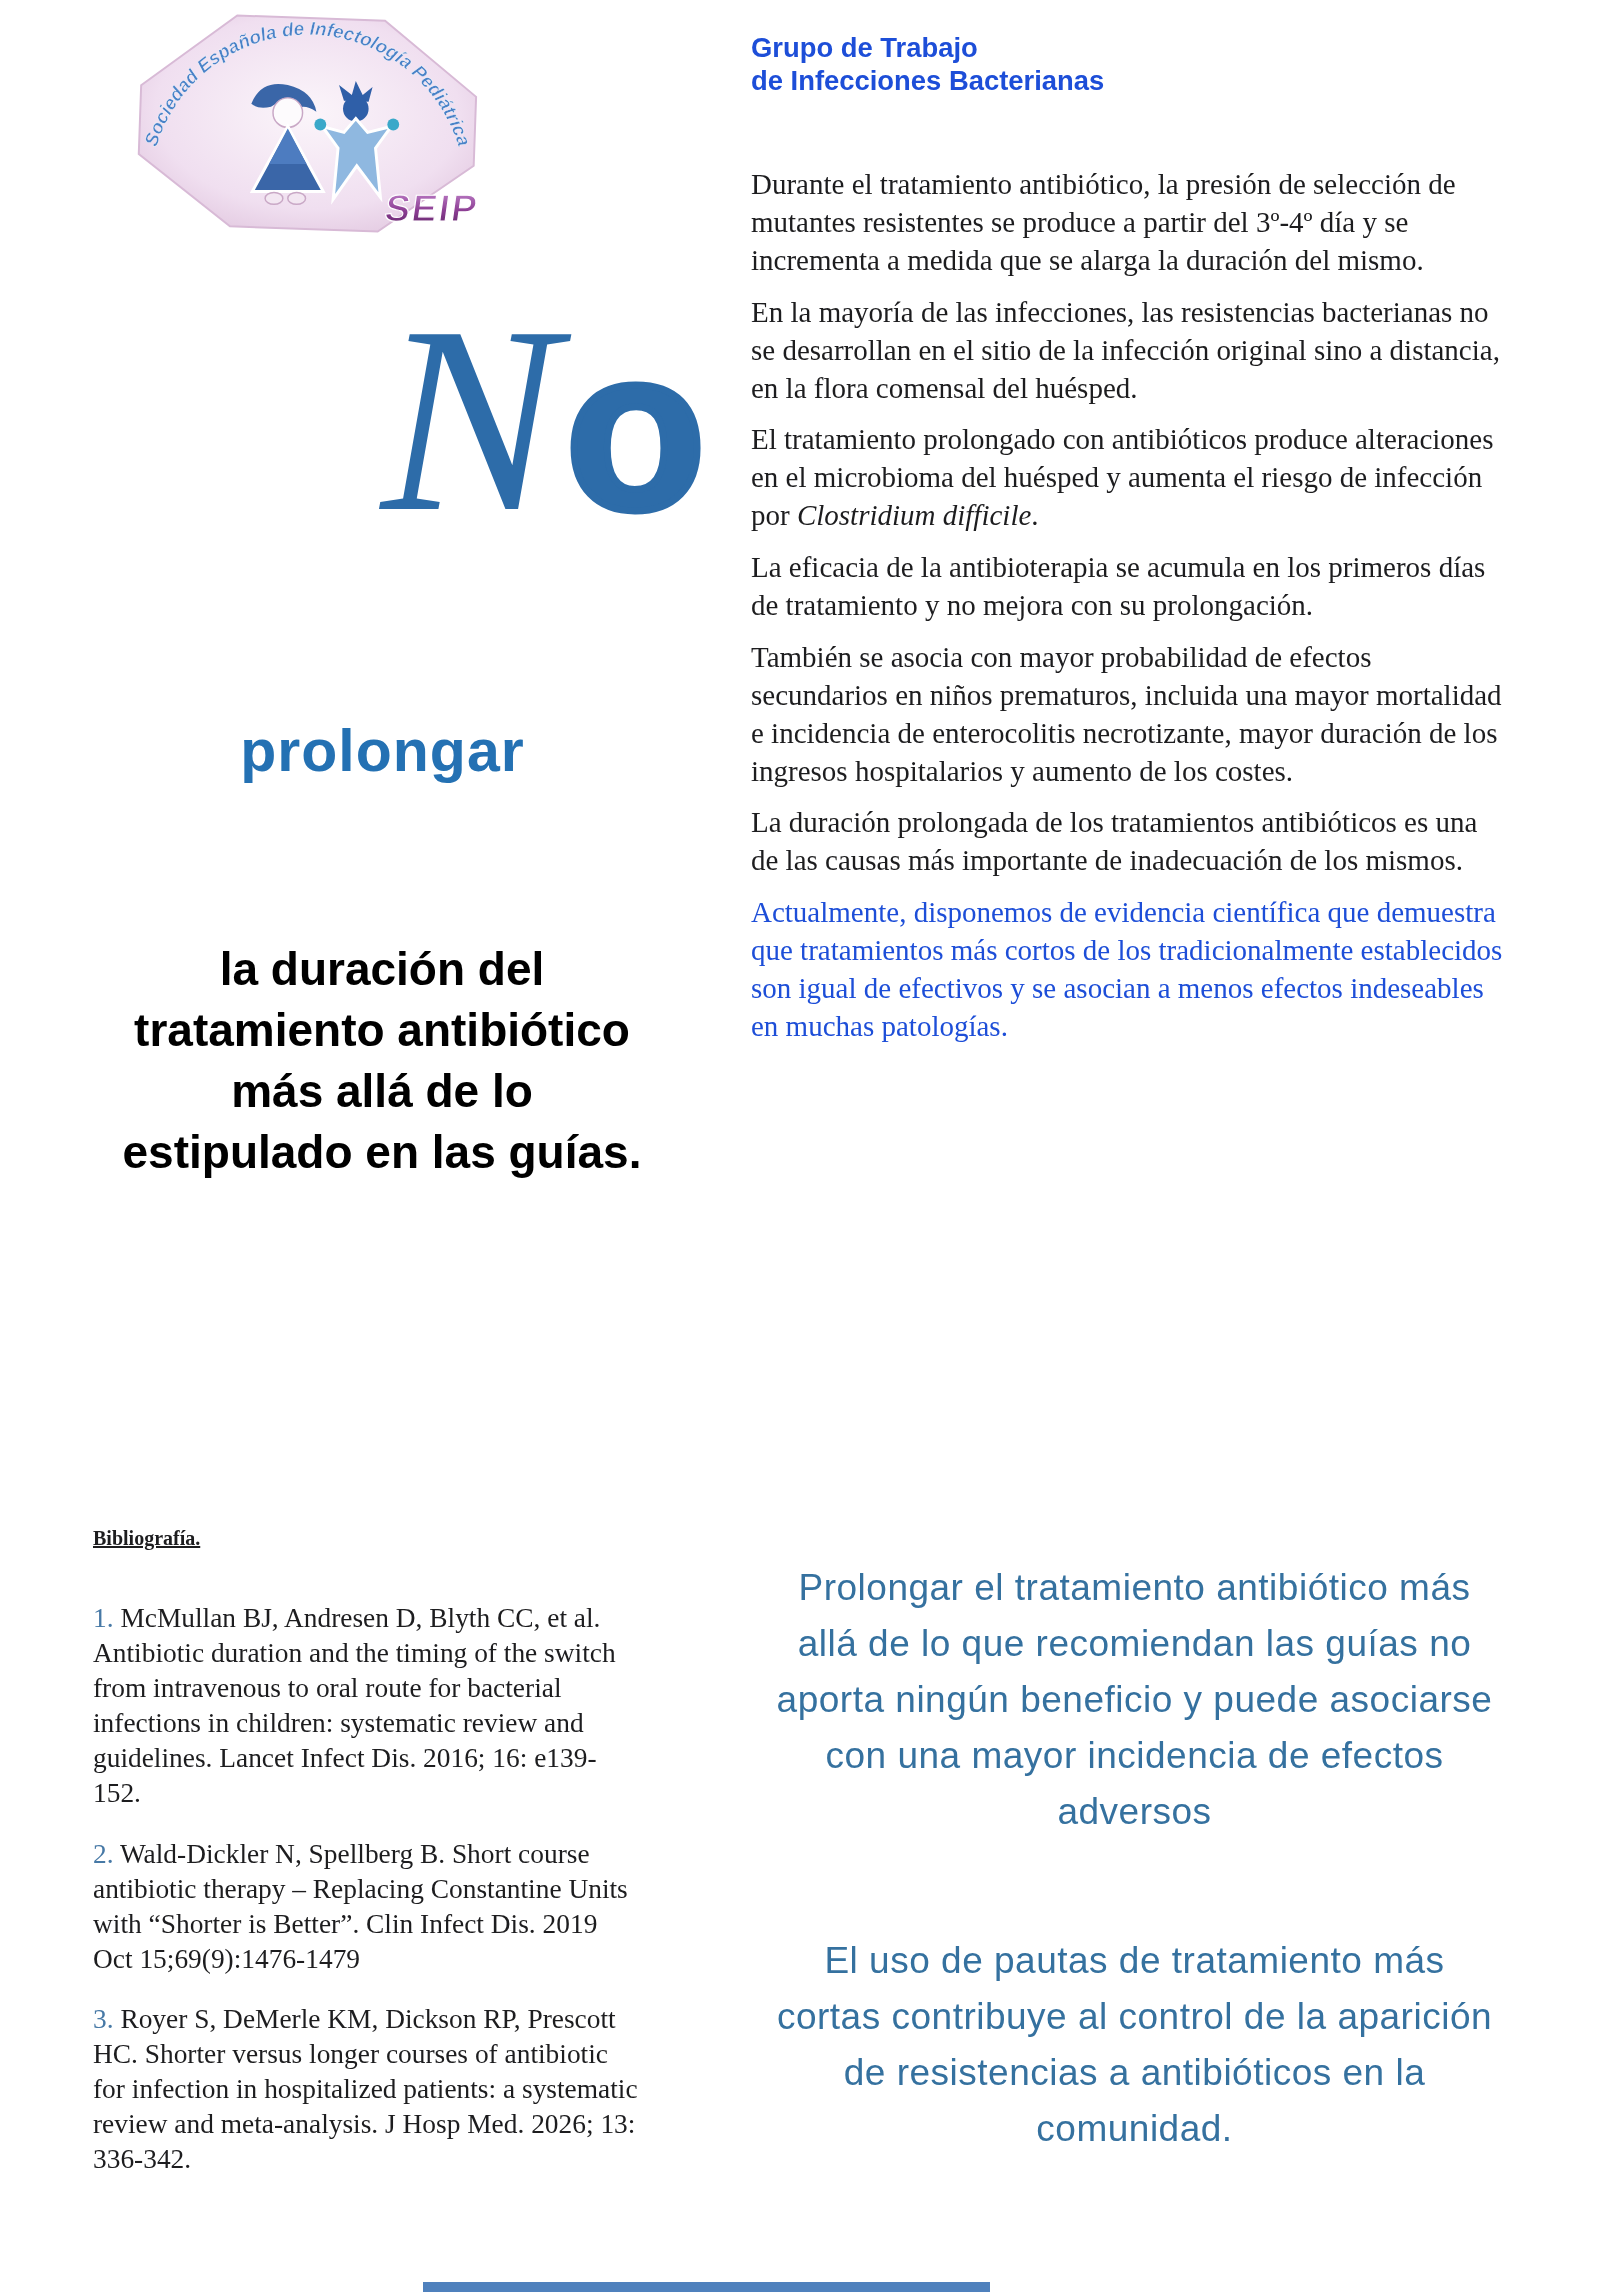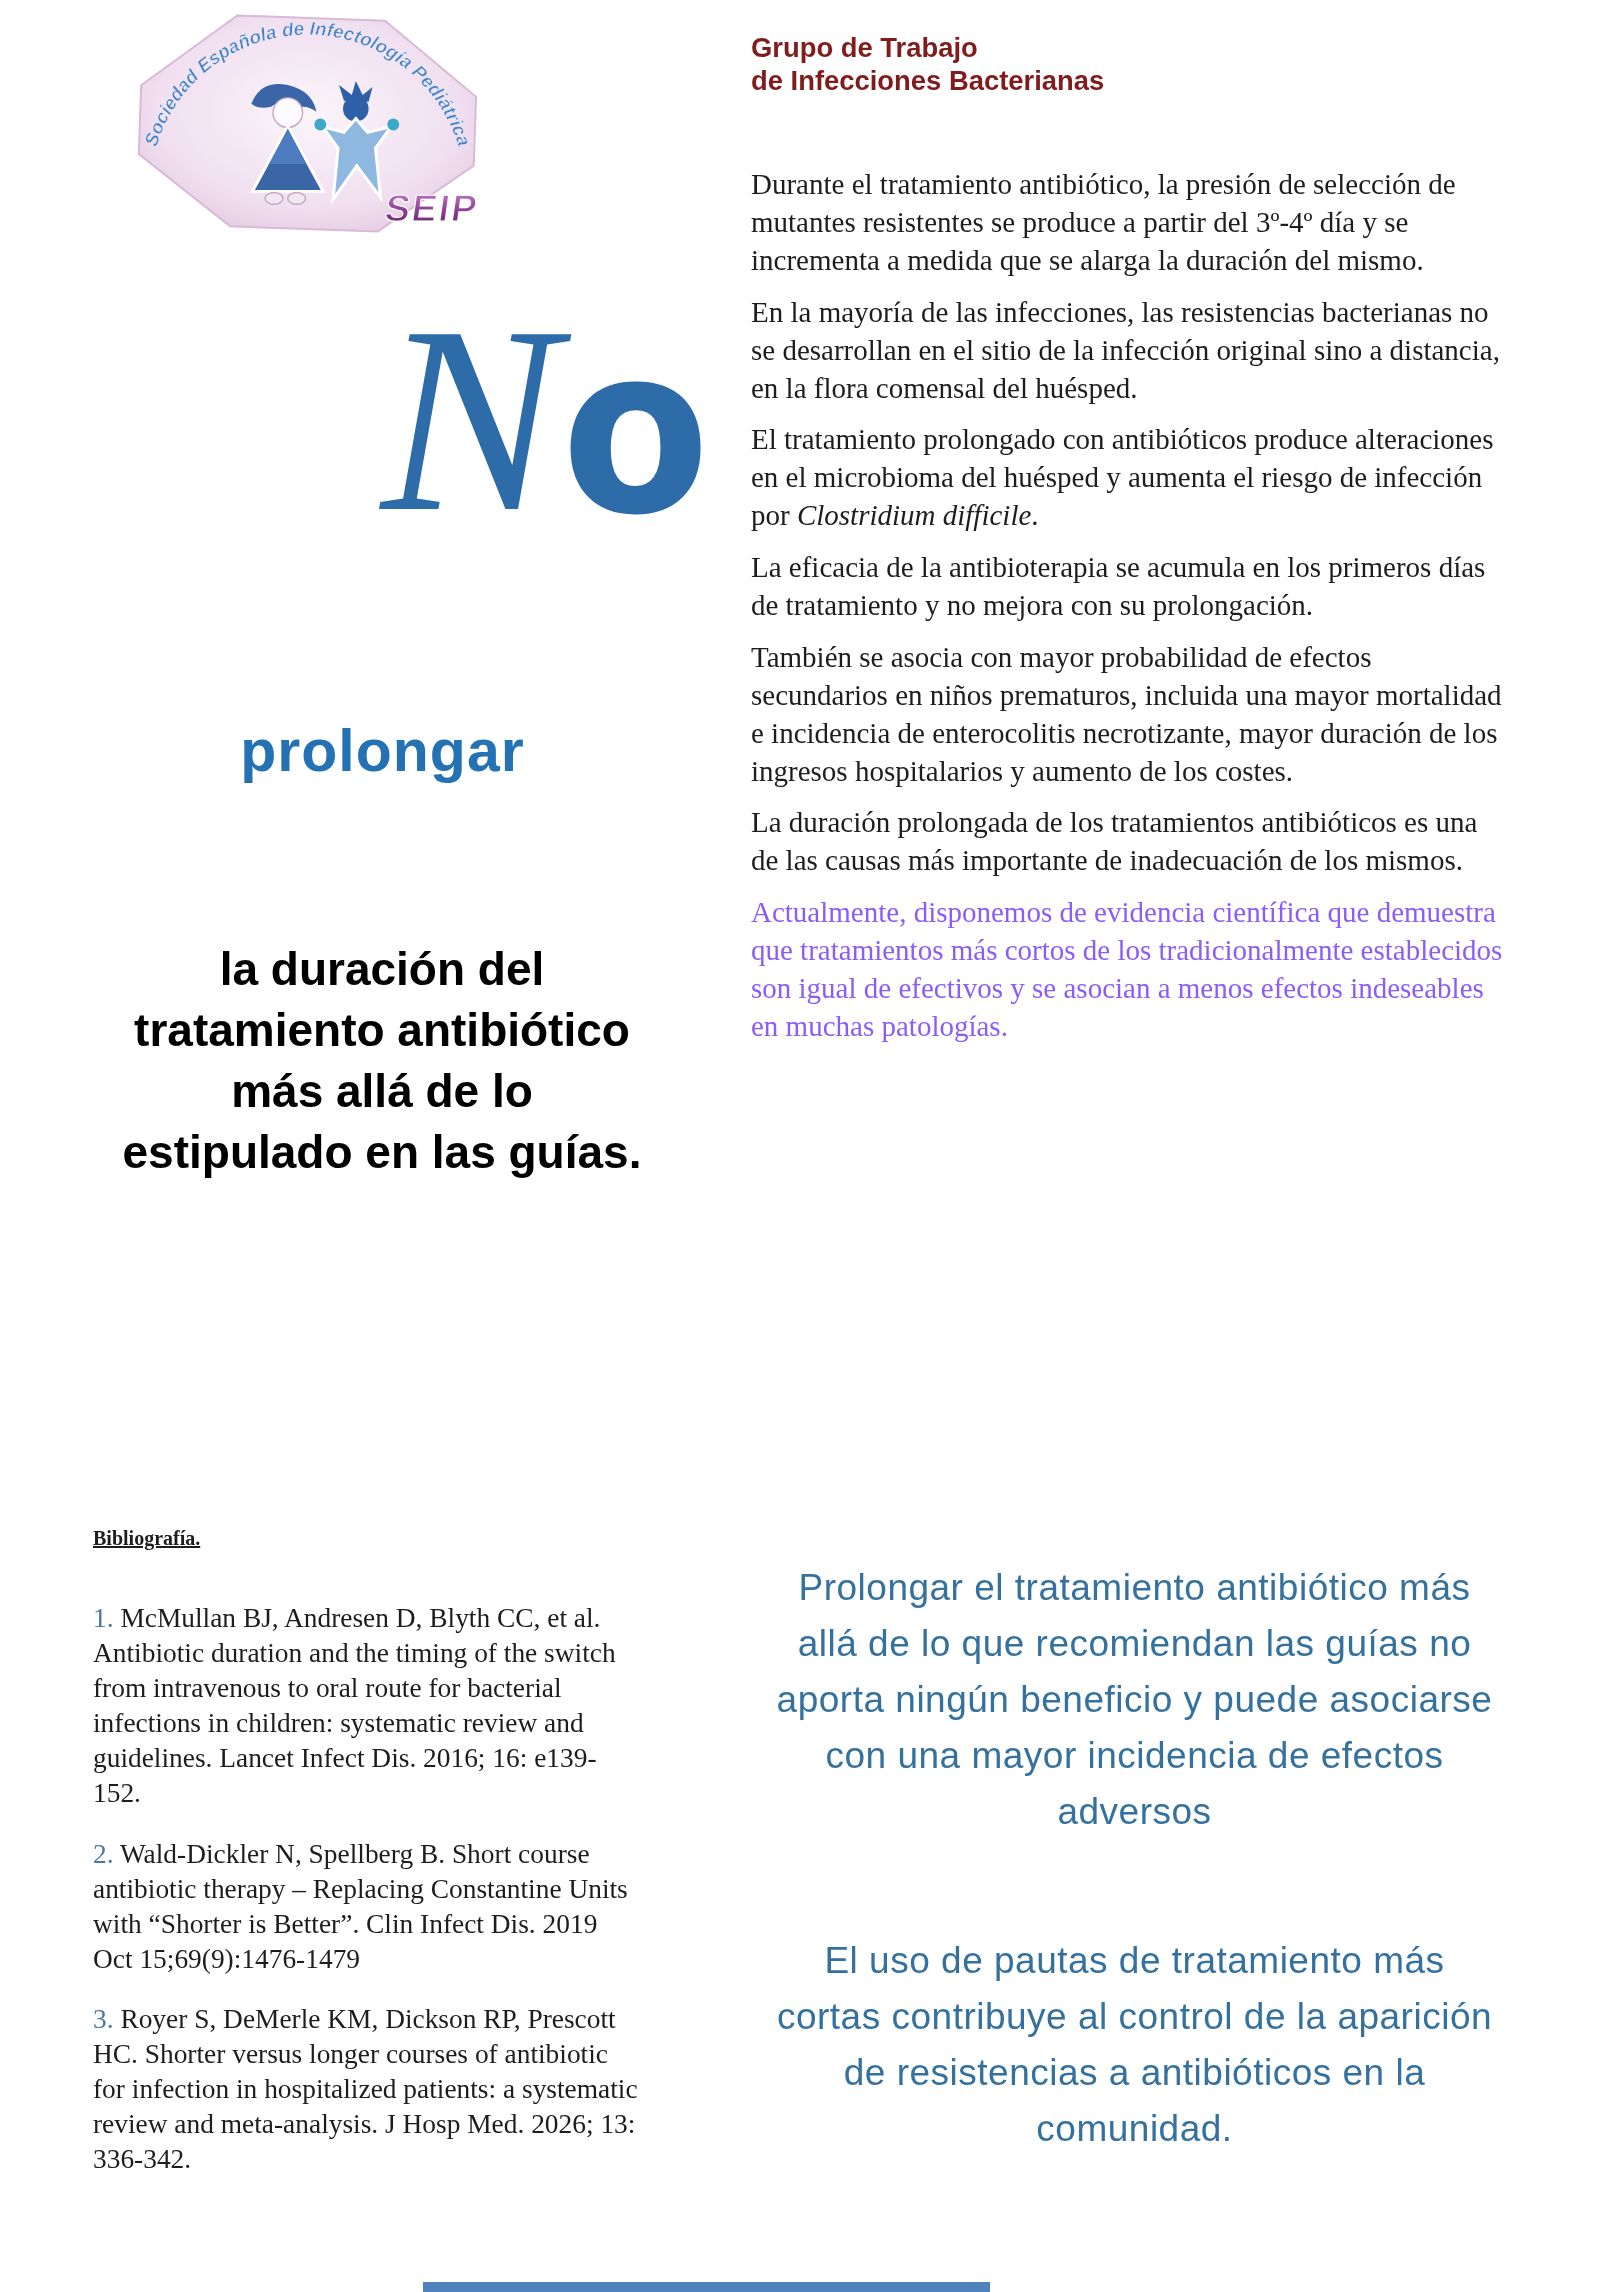--- a/index.html
+++ b/index.html
@@ -9,30 +9,30 @@
   }
   .pre { white-space:pre-line; }
 
   
   .logo { position:absolute; left:135px; top:9.8px; width:345px; height:227px; }
 
   
   .header {
     position:absolute; left:751px; top:31px; width:686px;
     font-family:"Liberation Sans", sans-serif; font-weight:bold;
-    font-size:27.4px; line-height:33px; color:#7f1d1d;
+    font-size:27.4px; line-height:33px; color:#1d4ed8;
   }
 
   
   .col-right {
     position:absolute; left:751px; top:165px; width:760px;
     font-size:29px; line-height:38px; color:#1d1d1f;
   }
   .col-right p { margin:0 0 13.7px 0; }
-  .p-purple { color:#8b5cf6; }
+  .p-purple { color:#1d4ed8; }
   .italic { font-style:italic; }
 
   
   .big-no {
     position:absolute; left:59px; top:282px; width:647px; text-align:right;
     color:#2d6ca9; line-height:274px; white-space:nowrap;
   }
   .big-no .n {
     font-family:"Liberation Serif", serif; font-style:italic;
     font-size:267px; font-weight:normal;

